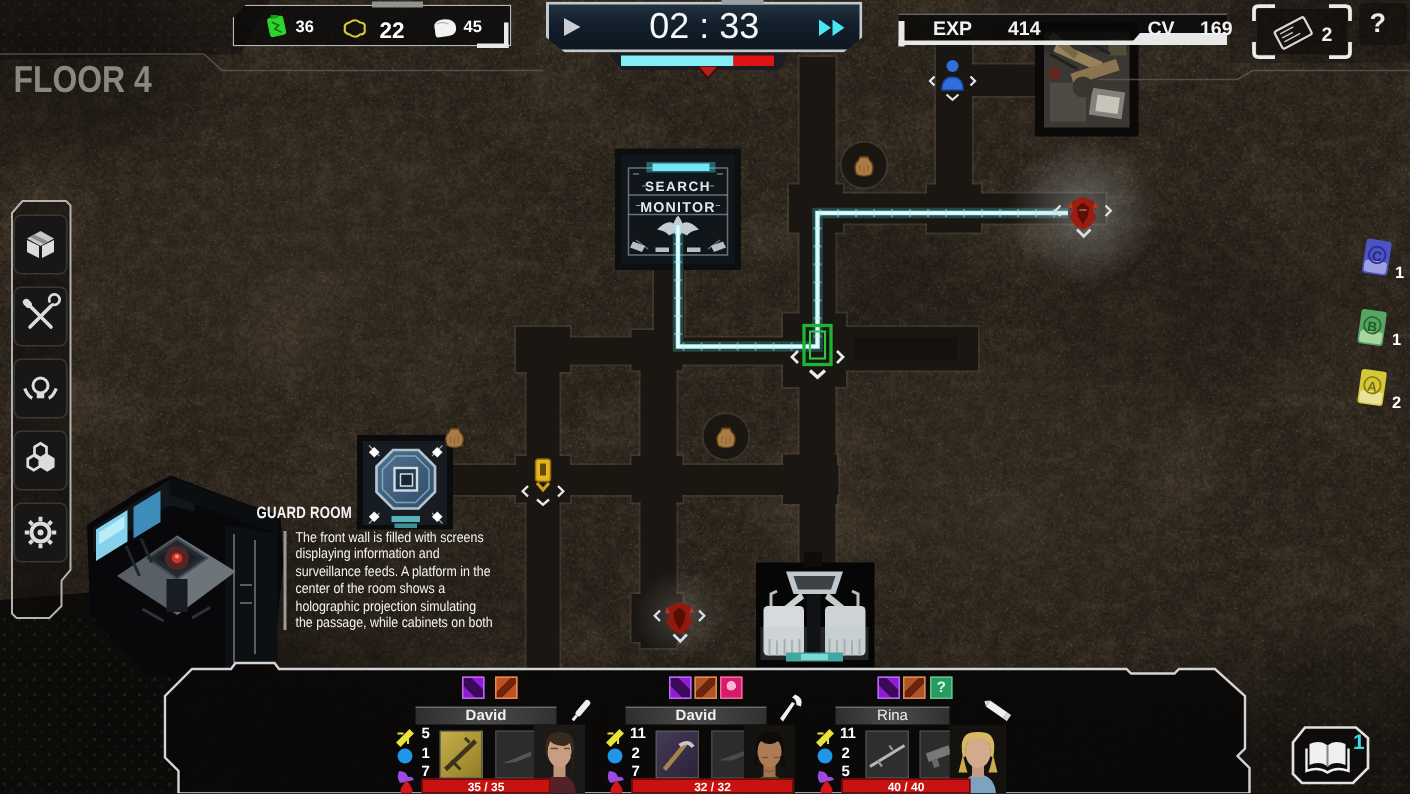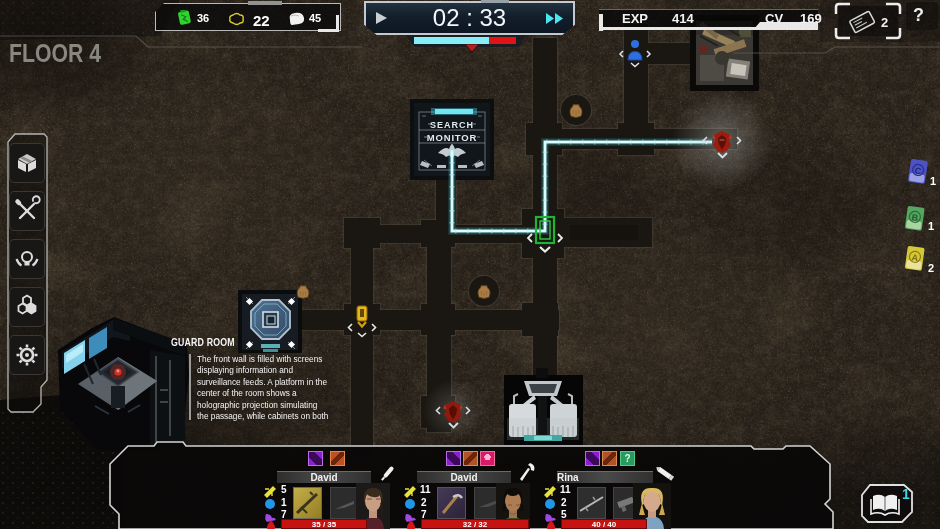--- a/index.html
+++ b/index.html
@@ -570,21 +570,21 @@
     <path d="M13 30 q4 3 8 0" stroke="#8a6240" stroke-width="1" fill="none"></path>
   </svg>
   <svg class="abs" style="left:406px;top:520px" width="10" height="10">
       <path d="M5 0 q4 5 4 7 a4 4 0 1 1 -8 0 q0 -2 4 -7 z" fill="#d01818"></path>
     </svg>
   <div class="abs" style="left:421px;top:519px;width:108px;height:10px;background:#c71212;border:1px solid #6a0a0a;text-align:center;font-size:8px;font-weight:bold;color:#fff;line-height:9px;">32 / 32</div>
 
   <div class="abs" style="left:585px;top:451px;width:15px;height:15px;background:#8d1dd2 linear-gradient(45deg,transparent 30%,rgba(40,5,60,.8) 30%,rgba(40,5,60,.8) 70%,transparent 70%);border:1px solid #b86ae8;"></div>
   <div class="abs" style="left:602px;top:451px;width:15px;height:15px;background:#b05428 linear-gradient(135deg,transparent 35%,rgba(90,25,5,.8) 35%,rgba(90,25,5,.8) 65%,transparent 65%);border:1px solid #d88a55;"></div>
   <div class="abs" style="left:620px;top:451px;width:15px;height:15px;background:#2a9a60;border:1px solid #55c88a;text-align:center;font-size:10px;font-weight:bold;color:#d0ffe0;line-height:14px;">?</div>
-  <div class="abs" style="left:557px;top:471px;width:96px;height:12px;background:linear-gradient(90deg,#2e2e2e,#4a4a4a 50%,#303030);border-top:1px solid #6a6a6a;font-size:10px;font-weight:bold;color:#f0f0f0;line-height:12px;">Rina</div>
+  <div class="abs" style="left:557px;top:471px;width:76px;height:12px;background:linear-gradient(90deg,#2e2e2e,#4a4a4a 50%,#303030);border-top:1px solid #6a6a6a;text-align:center;font-size:10px;font-weight:normal;color:#f0f0f0;line-height:12px;">Rina</div>
   <svg class="abs" style="left:653px;top:462px" width="24" height="24">
       <g transform="rotate(35 12 12)">
         <rect x="4" y="9" width="14" height="5" fill="#f0f0f0"></rect>
         <path d="M4 9 l-3 2.5 3 2.5 z M18 9 h3 v5 h-3 z" fill="#d8d8d8"></path>
       </g>
     </svg>
   <svg class="abs" style="left:543px;top:485px" width="16" height="40">
     <path d="M2 10 L10 2 L12 4 L4 12 Z M2 4 l4 0 M9 11 l0 -4" fill="#e8e23c" stroke="#e8e23c" stroke-width="1.4"></path>
     <circle cx="7" cy="19" r="5" fill="#2196e8"></circle>
     <path d="M3 29 q5 0 6 4 q3 -1 4 2 l-9 2 q-3 -3 -1 -8 z" fill="#9c4ae0"></path>

